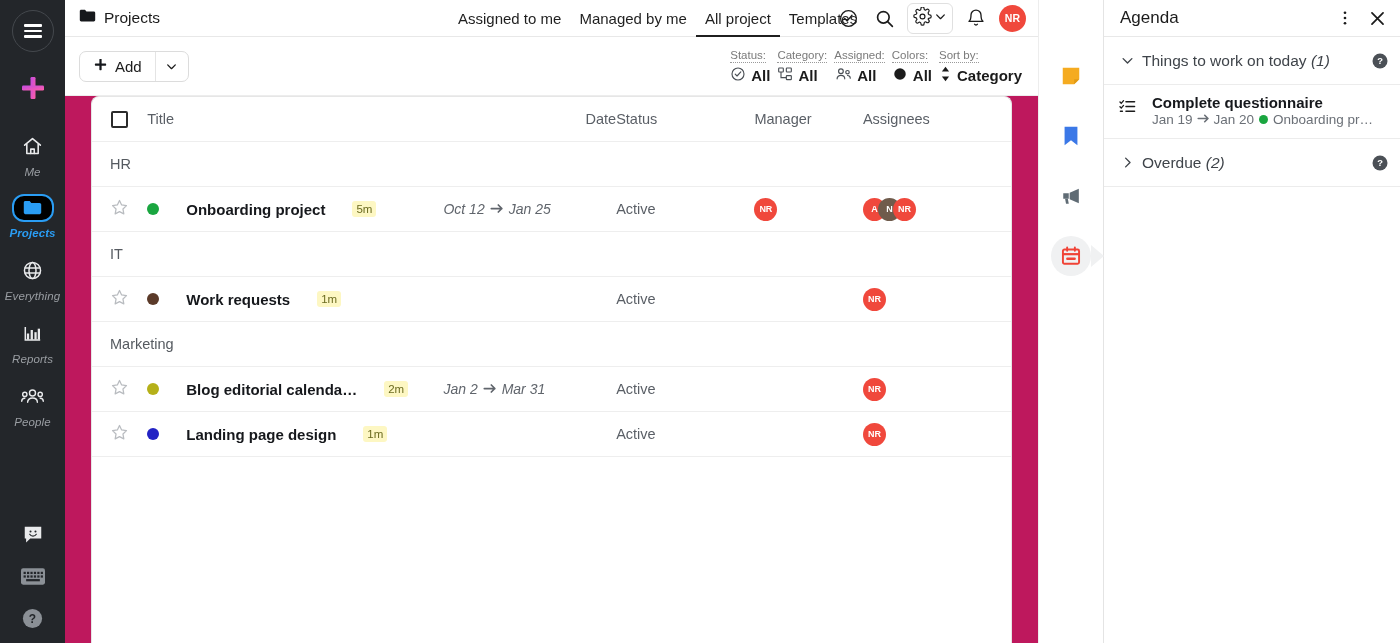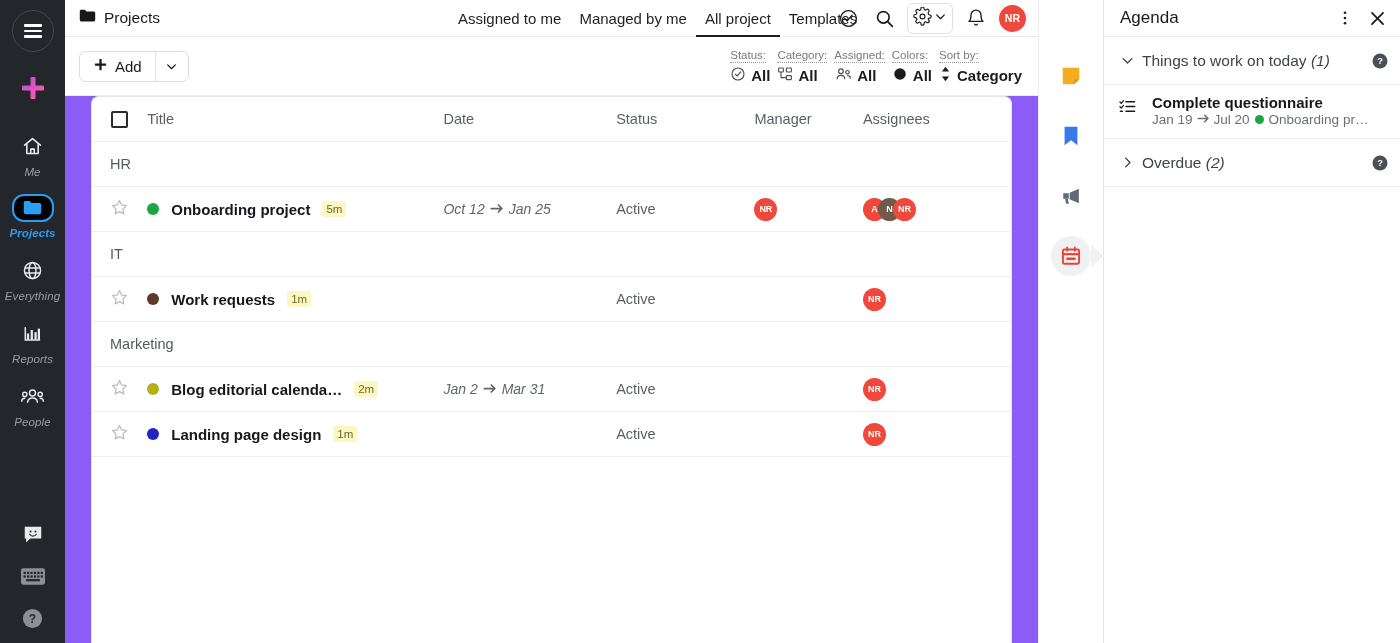--- a/index.html
+++ b/index.html
@@ -80,39 +80,39 @@
     font-size: 15px; color: #1b1b1b; border-right: 1px solid #e4e4e4;
   }
   .addbtn .a2 { width: 32px; display:flex; align-items:center; justify-content:center; cursor:pointer; }
 
   .filters { margin-left: auto; display:flex; align-items: flex-end; gap: 7px; }
   .filt { display:flex; flex-direction: column; align-items: flex-start; cursor:pointer; }
   .filt-k { font-size: 11.5px; color: #7a7a7a; border-bottom: 1px dotted #9a9a9a; line-height: 14px; margin-bottom: 3px; }
   .filt-v { display:flex; align-items:center; gap: 5px; font-size: 15px; color: #1b1b1b; font-weight: 700; }
 
   
-  .tablewrap { flex: 1 1 auto; background: #8b5cf6; padding: 0 26px 0 26px; overflow: hidden; }
+  .tablewrap { flex: 1 1 auto; background: #be185d; padding: 0 26px 0 26px; overflow: hidden; }
   .card { background: #fff; border: 1px solid #e6e6e6; border-bottom: none; border-radius: 8px 8px 0 0; height: 100%; overflow: hidden; }
   .row { display: flex; align-items: center; border-bottom: 1px solid #eeeeee; }
   .hrow { height: 45px; }
   .c-check { width: 56px; display:flex; justify-content:center; align-items:center; }
   .chk { width: 17px; height: 17px; border: 2px solid #2b2b2b; border-radius: 2px; background: #fff; cursor:pointer; }
   .c-title { width: 300px; font-size: 14.5px; color: #5a5f66; }
-  .c-date  { width: 175px; font-size: 14.5px; color: #5a5f66; }
+  .c-date  { width: 175px; font-size: 14.5px; color: #5a5f66; text-align: right; }
   .c-status{ width: 140px; font-size: 14.5px; color: #5a5f66; }
   .c-mgr   { width: 110px; font-size: 14.5px; color: #5a5f66; }
   .c-asg   { width: 150px; font-size: 14.5px; color: #5a5f66; }
 
   .grouprow { height: 45px; padding-left: 18px; }
   .group-name { font-size: 14.5px; color: #555a60; }
 
   .prow { height: 45px; }
   .prow .c-check { width: 56px; }
   .star { cursor: pointer; display:block; }
-  .p-title { display:flex; align-items:center; gap: 12px; }
+  .p-title { display:flex; align-items:center; gap: 27px; }
   .dot { width: 12px; height: 12px; border-radius: 50%; flex: 0 0 12px; }
   .p-name { font-size: 15px; color: #16181c; font-weight: 700; white-space: nowrap; }
   .badge { font-size: 11.5px; color: #6b6b20; background: #fdf7c3; border-radius: 3px; padding: 1px 4px; line-height: 14px; }
   .p-date { font-size: 14px; color: #60656c; font-style: italic; display:flex; align-items:center; gap: 5px; white-space: nowrap;}
   .p-status { font-size: 14.5px; color: #5a5f66; }
   .av-sm {
     width: 23px; height: 23px; border-radius: 50%; color: #fff; font-size: 9px;
     font-weight: 700; display:flex; align-items:center; justify-content:center;
     background: #f0483c; flex: 0 0 23px;
   }
@@ -642,21 +642,21 @@
       </span>
       <span style="min-width:0;">
         <span class="ag-task-title">Complete questionnaire</span>
         <span class="ag-task-meta">
           <span>Jan 19</span>
           <span>
             <svg width="13" height="11" viewBox="0 0 16 12" fill="none" stroke="#6b7077" stroke-width="2" stroke-linecap="round" stroke-linejoin="round">
                 <path d="M1.5 6h12M9.5 2l4 4-4 4"></path>
               </svg>
           </span>
-          <span>Jul 20</span>
+          <span>Jan 20</span>
           <span class="ag-dot"></span>
           <span>Onboarding pr…</span>
         </span>
       </span>
     </div>
 
     <div class="ag-sec">
       <span class="chev">
         <svg width="15" height="15" viewBox="0 0 24 24" fill="none" stroke="#3f444a" stroke-width="2.2" stroke-linecap="round" stroke-linejoin="round">
             <path d="M9 5l7 7-7 7"></path>

